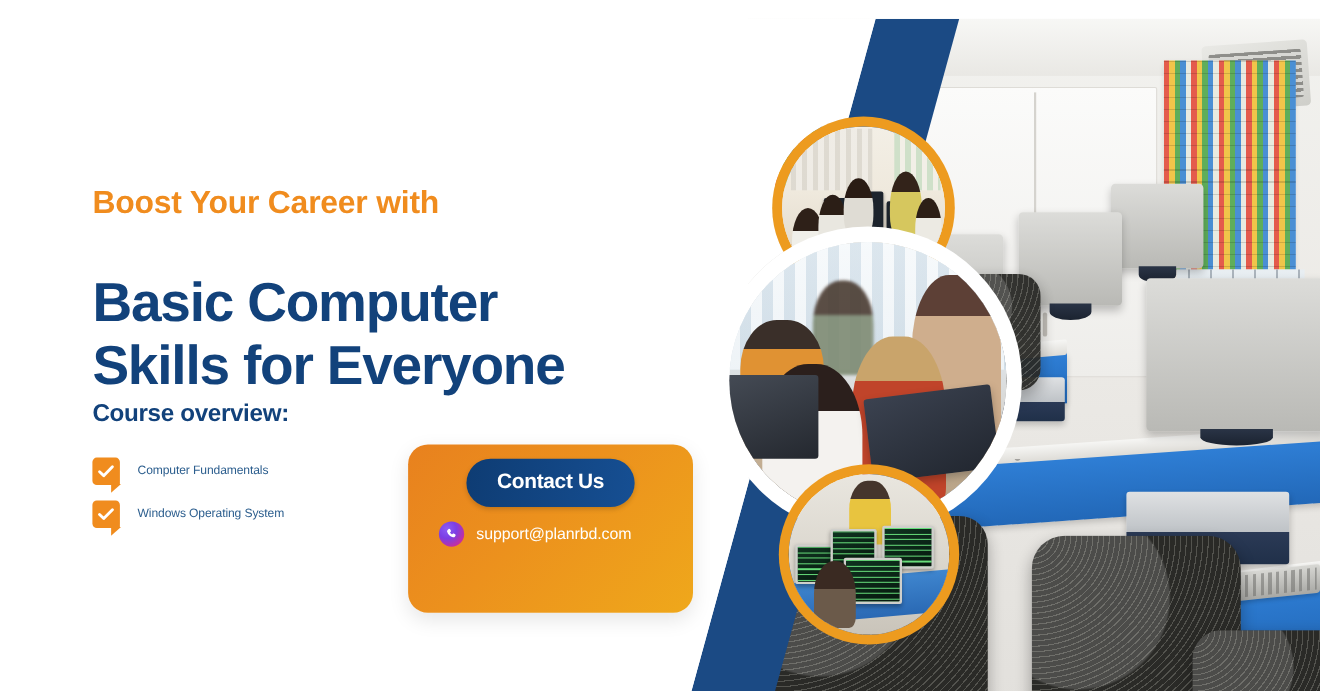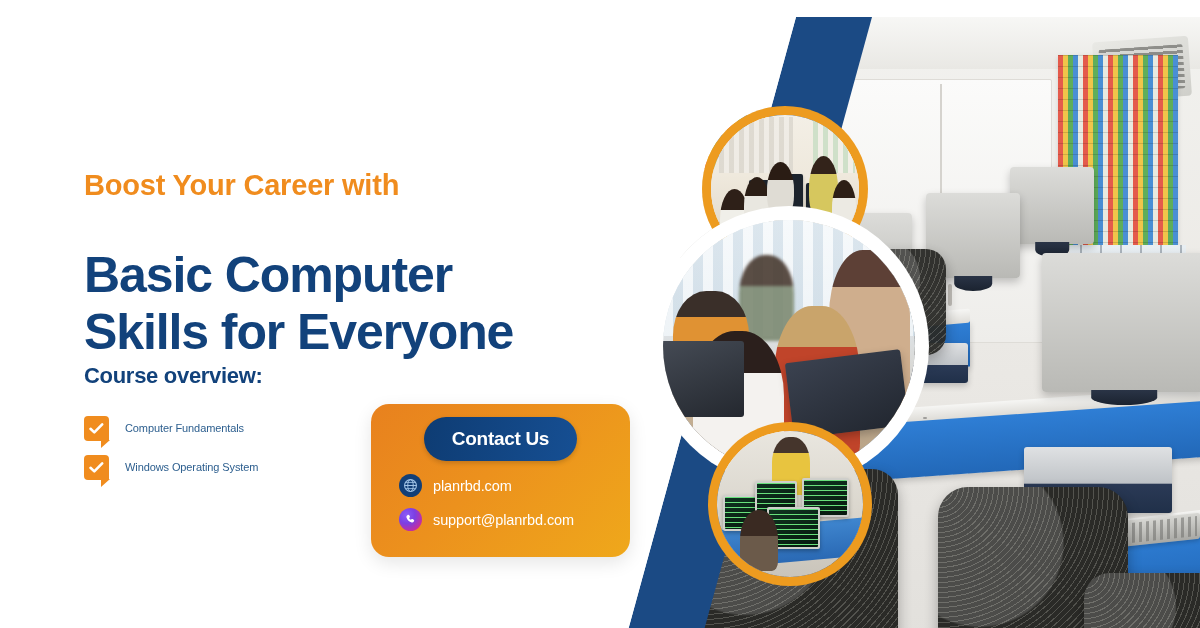--- a/index.html
+++ b/index.html
@@ -619,32 +619,20 @@
 
 
     </div>
 
     <div class="contact-card">
 
       <button class="contact-btn">Contact Us</button>
 
       <div class="contact-rows">
 
-        <a class="contact-row" href="#" style="text-decoration:none">
-          <span class="contact-icon icon-web">
-            <svg viewBox="0 0 24 24" width="15" height="15">
-              <circle cx="12" cy="12" r="9.5" fill="none" stroke="#9FC2E6" stroke-width="1.8"></circle>
-              <ellipse cx="12" cy="12" rx="4.4" ry="9.5" fill="none" stroke="#9FC2E6" stroke-width="1.6"></ellipse>
-              <line x1="2.5" y1="12" x2="21.5" y2="12" stroke="#9FC2E6" stroke-width="1.6"></line>
-              <line x1="4" y1="7" x2="20" y2="7" stroke="#9FC2E6" stroke-width="1.4"></line>
-              <line x1="4" y1="17" x2="20" y2="17" stroke="#9FC2E6" stroke-width="1.4"></line>
-            </svg>
-          </span>
-          <span class="contact-text">planrbd.com</span>
-        </a>
 
         <a class="contact-row" href="#" style="text-decoration:none">
           <span class="contact-icon icon-viber">
             <svg viewBox="0 0 24 24" width="13" height="13">
               <path d="M7.2 3.4c.9-.5 1.9-.2 2.4.7l1.2 2.1c.5.9.2 1.9-.6 2.4l-.8.5c.5 1.6 1.9 3 3.5 3.5l.5-.8c.5-.8 1.5-1.1 2.4-.6l2.1 1.2c.9.5 1.2 1.5.7 2.4l-.8 1.3c-.7 1.2-2.1 1.7-3.5 1.3C9.6 16.2 6 12.6 4.6 8.1 4.2 6.7 4.7 5.3 5.9 4.6z" fill="#ffffff"></path>
             </svg>
           </span>
           <span class="contact-text">support@planrbd.com</span>
         </a>
 

